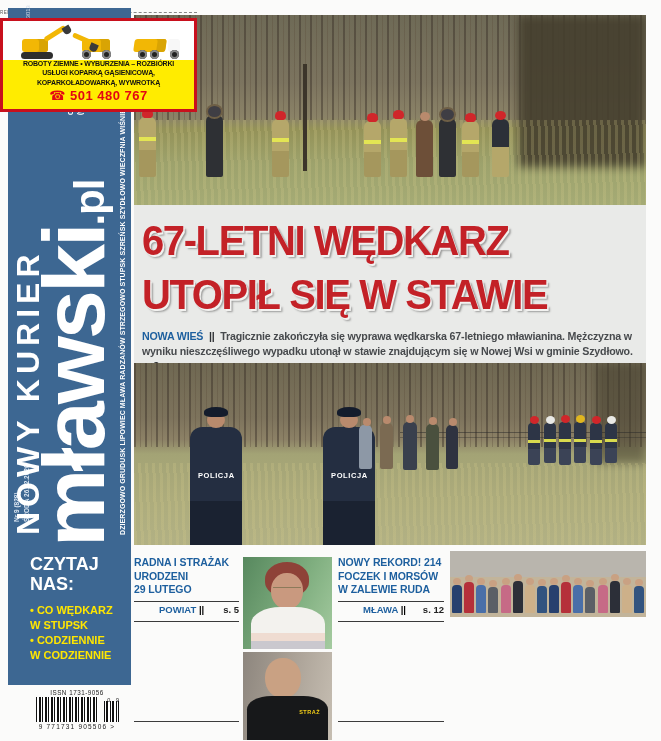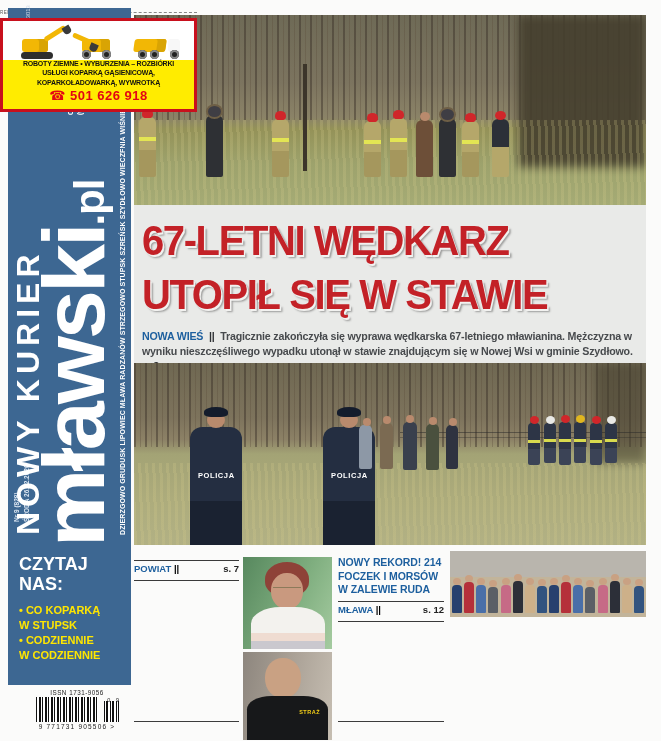--- a/index.html
+++ b/index.html
@@ -13,21 +13,21 @@
   .issue-small{position:absolute;left:575px;top:16px;font-size:5.8px;line-height:1.6;color:#cfdbe8;white-space:nowrap;}
   .price{position:absolute;left:570px;top:58px;font-size:6.5px;font-weight:700;line-height:1.45;color:#fff;white-space:nowrap;}
   .issue-no{position:absolute;left:163px;top:4px;font-size:6.5px;font-weight:700;line-height:1.55;color:#dbe6f2;white-space:nowrap;}
   .brand-small{position:absolute;left:150px;top:2px;font-size:32px;font-weight:900;letter-spacing:5px;white-space:nowrap;}
   .brand-big{position:absolute;left:138px;top:22px;font-size:88px;font-weight:900;letter-spacing:-3px;line-height:1;white-space:nowrap;}
   .brand-big .suffix{font-size:42px;letter-spacing:-1px;}
   .towns{position:absolute;left:150px;bottom:5px;width:430px;font-size:7px;font-weight:700;letter-spacing:0.1px;
          color:#ffffff;white-space:nowrap;}
 
   
-  .czytaj{position:absolute;left:8px;top:548px;width:123px;padding:6px 0 0 11px;box-sizing:border-box;}
+  .czytaj{position:absolute;left:8px;top:548px;width:123px;padding:6px 0 0 22px;box-sizing:border-box;}
   .czytaj .t{color:#fff;font-size:18px;font-weight:900;line-height:1.12;}
   .czytaj .items{margin-top:9px;color:var(--accent_yellow,#ffe600);font-size:11px;font-weight:800;line-height:1.35;}
 
   
   .barcode{position:absolute;left:27px;top:689px;width:100px;text-align:center;color:#222;}
   .barcode .issn{font-size:6.3px;letter-spacing:.5px;}
   .bars-row{display:flex;align-items:flex-end;justify-content:center;gap:6px;margin-top:1px;}
   .bars-main{width:62px;height:25px;background:repeating-linear-gradient(90deg,#111 0 1px,#fff 1px 3px,#111 3px 5px,#fff 5px 6px);}
   .bars-addon{width:15px;height:21px;background:repeating-linear-gradient(90deg,#111 0 1px,#fff 1px 2px,#111 2px 4px,#fff 4px 6px);}
   .addon-digits{position:absolute;right:6px;top:8px;font-size:5.5px;letter-spacing:2px;}
@@ -103,21 +103,21 @@
   .lead-par .loc{color:var(--article_blue,#1d5f9e);}
   .lead-par .sep{color:#2e3134;margin:0 3px;}
   .lead-par .pref{color:#26292c;font-weight:800;}
 
   
   .col{position:absolute;box-sizing:border-box;}
   #col1{left:134px;top:556px;width:105px;height:166px;border-bottom:1.5px solid #3c3c3c;}
   #col3{left:338px;top:556px;width:106px;height:166px;border-bottom:1.5px solid #3c3c3c;}
   .art-h{color:var(--article_blue,#1d5f9e);font-size:10.5px;font-weight:800;line-height:1.3;white-space:pre-line;letter-spacing:-0.1px;}
   .art-rule{border:none;border-top:1.5px solid #3a3a3a;margin:4px 0 0 0;}
-  .art-meta{display:flex;justify-content:space-between;align-items:center;padding:2px 0;font-size:9.5px;font-weight:800;}
+  .art-meta{display:flex;justify-content:space-between;align-items:center;padding:2px 0;font-size:9.5px;font-weight:800;margin-left:25px;}
   .art-meta .sec{color:var(--article_blue,#1d5f9e);}
   .art-meta .pg{color:#222;}
   .art-body{margin-top:6px;font-family:"Liberation Serif","DejaVu Serif",serif;font-size:8.5px;line-height:1.24;
     text-align:justify;color:#2b2b2b;}
   .art-body::before{content:"\25A0  ";color:var(--article_blue,#1d5f9e);font-size:7px;}
 
   
   #col4{left:450px;top:551px;width:197px;}
   .rekl-row{display:flex;align-items:center;margin-top:10px;}
   .rekl-row .lbl{font-size:4.5px;letter-spacing:.5px;color:#555;}
@@ -156,21 +156,21 @@
       </div>
       <div class="brand-small">NOWY KURIER</div>
       <div class="brand-big"><span>mławski</span><span class="suffix">.pl</span></div>
       <div class="towns">DZIERZGOWO GRUDUSK LIPOWIEC MŁAWA RADZANÓW STRZEGOWO STUPSK SZREŃSK SZYDŁOWO WIECZFNIA WIŚNIEWO</div>
     </div>
   </div>
 
   <div class="czytaj">
     <div class="t">CZYTAJ NAS:</div>
     <div class="items">
-      <div>• CO KOPARKĄ</div>
+      <div>• CO WĘDKARZ</div>
       <div>W STUPSK</div>
       <div>• CODZIENNIE</div>
       <div>W CODZIENNIE</div>
     </div>
   </div>
 
   <div class="barcode">
     <div class="issn">ISSN 1731-9056</div>
     <div class="addon-digits">0 9</div>
     <div class="bars-row">
@@ -227,24 +227,27 @@
     <span class="p2s" style="left:61%;bottom:42%;width:12px;height:44px;background:#2f3340"></span>
     <span class="p2f" style="left:77%;bottom:44%;height:42px"></span>
     <span class="p2f wh" style="left:80%;bottom:45%;height:40px"></span>
     <span class="p2f" style="left:83%;bottom:44%;height:43px"></span>
     <span class="p2f yh" style="left:86%;bottom:45%;height:41px"></span>
     <span class="p2f" style="left:89%;bottom:44%;height:42px"></span>
     <span class="p2f wh" style="left:92%;bottom:45%;height:40px"></span>
   </div>
 
   <div class="col" id="col1">
+    <div class="art-h">RADNA I STRAŻAK
+URODZENI
+29 LUTEGO</div>
     <hr class="art-rule">
     <div class="art-meta">
       <span><span class="sec">POWIAT</span> <span>||</span></span>
-      <span class="pg">s. 7</span>
+      <span class="pg">s. 5</span>
     </div>
     <hr class="art-rule">
   </div>
 
   <div class="photo" id="ph-woman">
     <div class="hair"></div>
     <div class="face"></div>
     <div class="glasses"></div>
     <div class="blouse"></div>
   </div>
@@ -310,18 +313,18 @@
           <div class="bdy" style="left:2px;width:32px;transform:skewX(-8deg)"></div>
           <div class="bdy" style="left:36px;width:12px;background:#f7f7f7;box-shadow:none"></div>
           <div class="wheel" style="left:6px"></div>
           <div class="wheel" style="left:18px"></div>
           <div class="wheel" style="left:38px"></div>
         </div>
       </div>
       <div class="l">ROBOTY ZIEMNE • WYBURZENIA – ROZBIÓRKI</div>
       <div class="l">USŁUGI KOPARKĄ GĄSIENICOWĄ,</div>
       <div class="l">KOPARKOŁADOWARKĄ, WYWROTKĄ</div>
-      <div class="phone"><span>☎</span> <span>501 626 918</span></div>
+      <div class="phone"><span>☎</span> <span>501 480 767</span></div>
     </div>
     <div class="ad-code">7220046/Y-a-B</div>
   </div>
 
 </div>
 
 </body></html>

